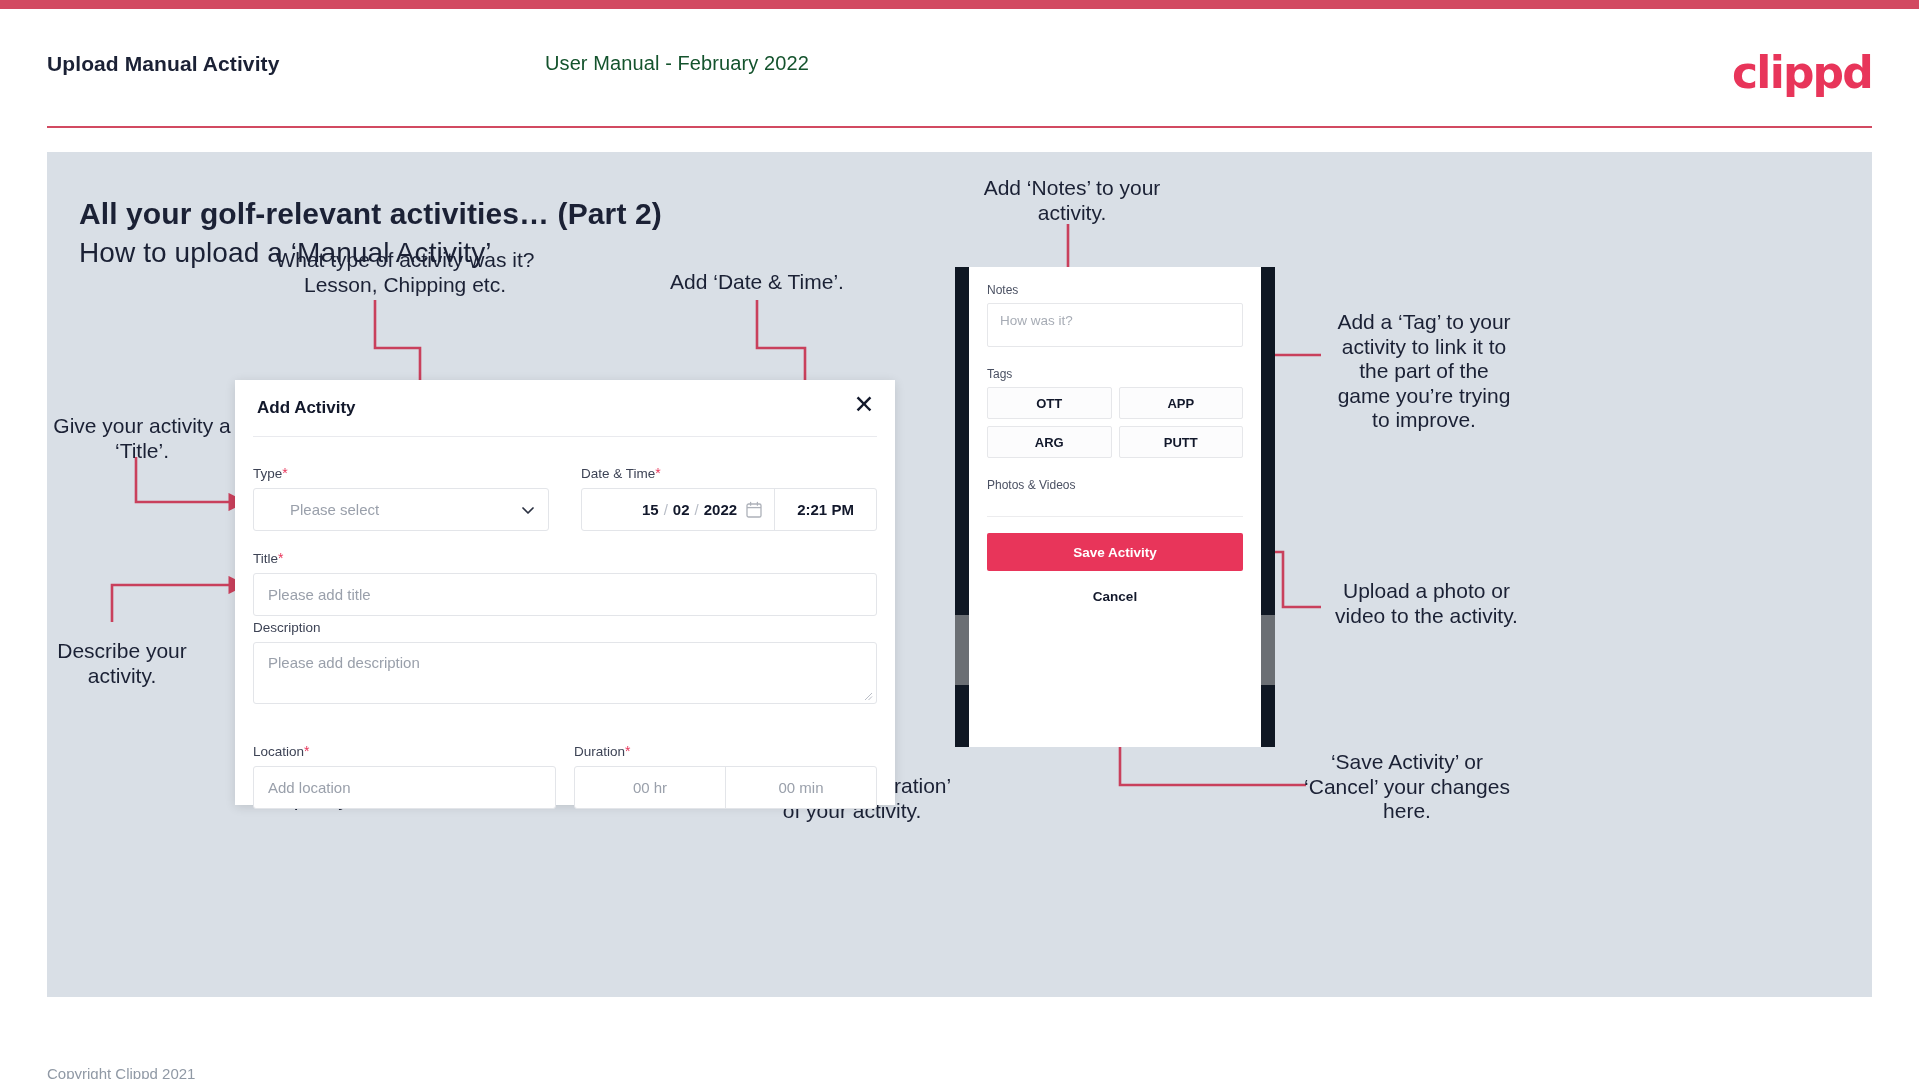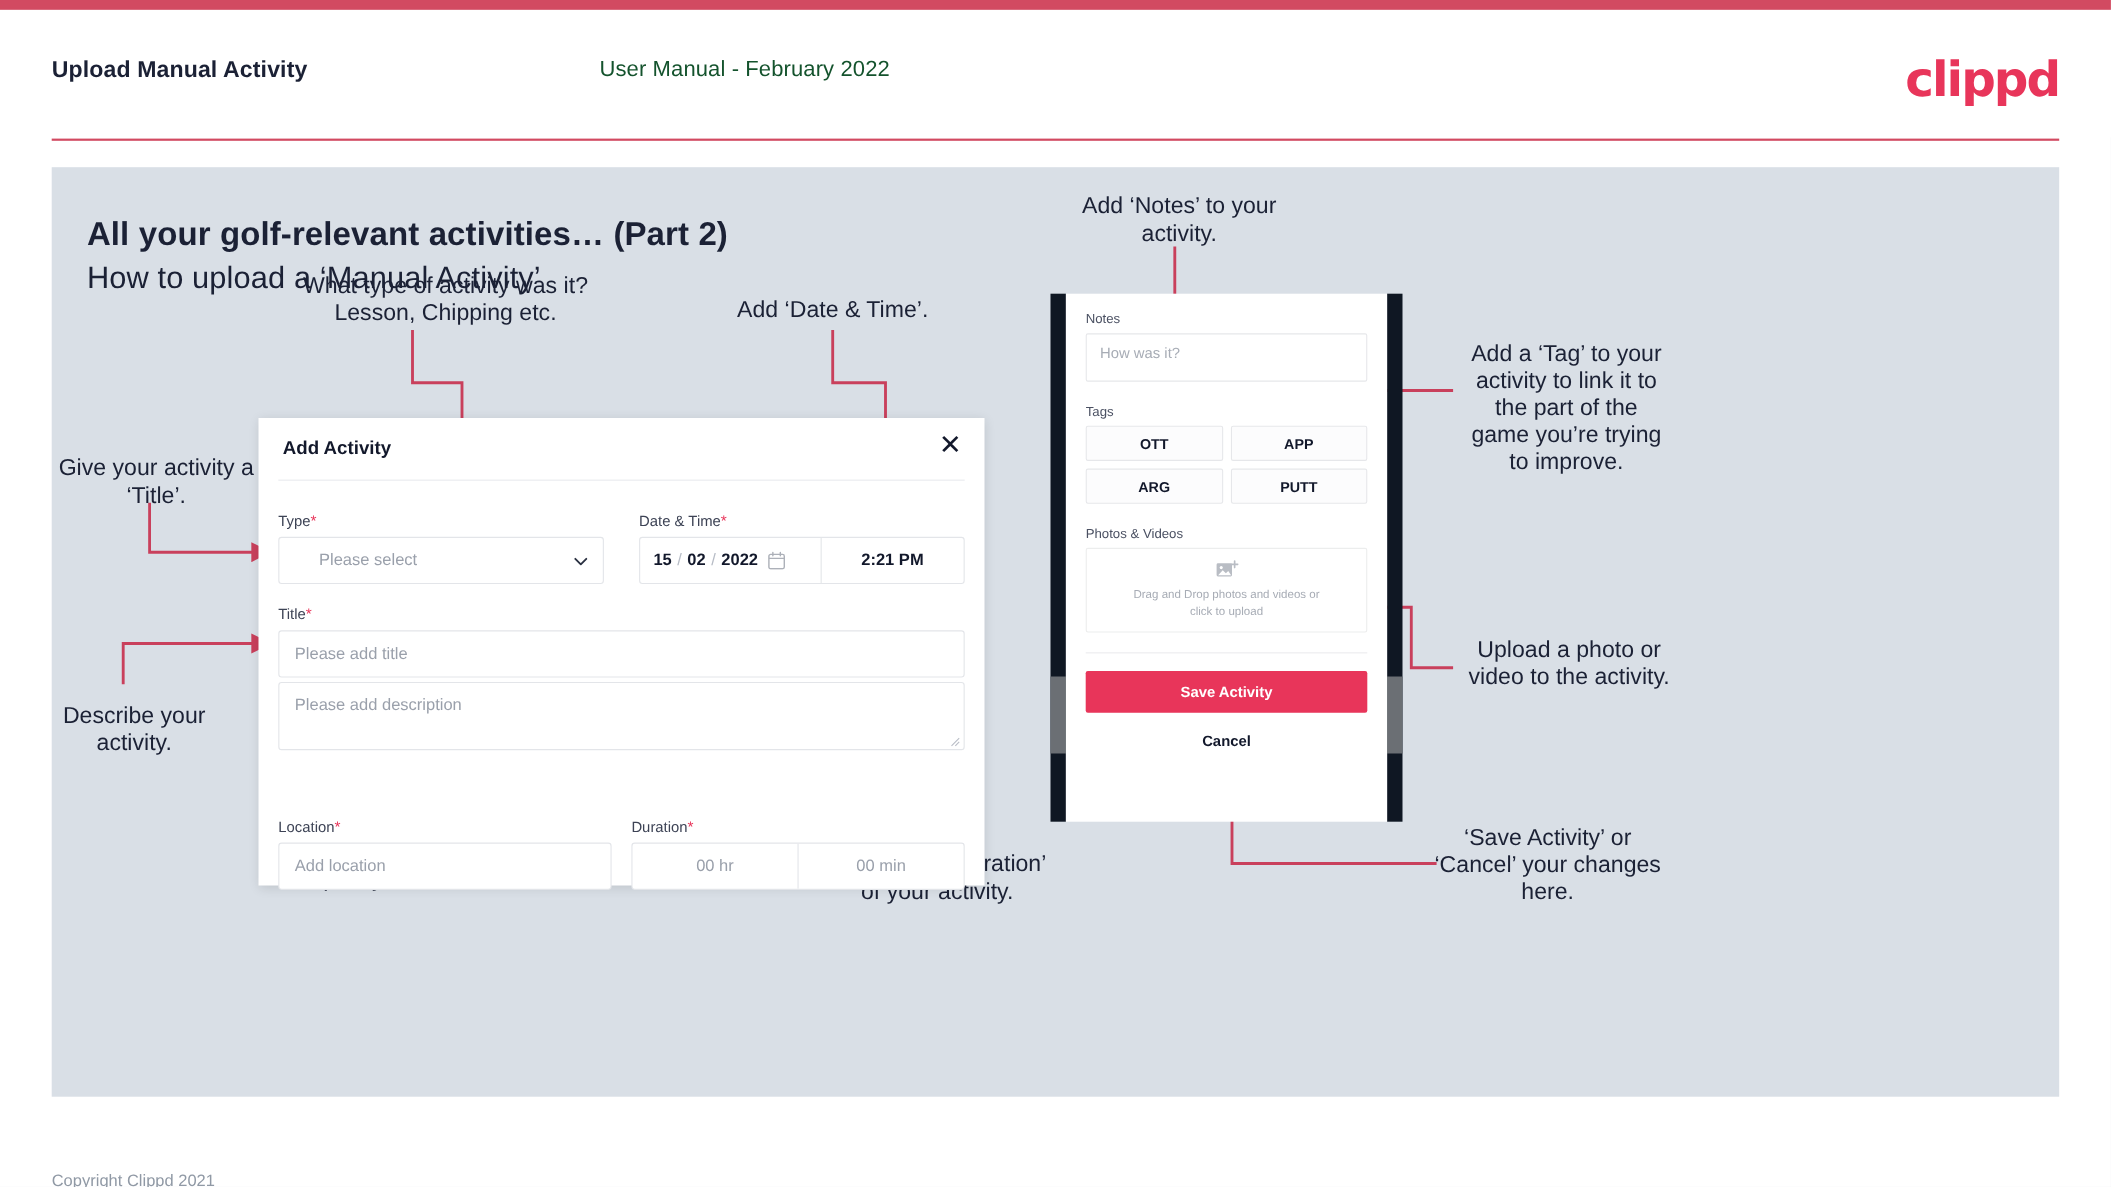--- a/index.html
+++ b/index.html
@@ -178,20 +178,21 @@
     width: 16px; height: 16px;
   }
 
   .datetime {
     display: flex;
     border: 1px solid #e3e5e9;
     border-radius: 3px;
     height: 43px;
     overflow: hidden;
     background: #fff;
+    padding-left: 48px;
   }
   .dt-date {
     flex: 1 1 56%;
     display: flex;
     align-items: center;
     gap: 5px;
     padding: 0 12px;
     font-size: 15px;
     font-weight: 700;
     color: #12182b;
@@ -489,20 +490,23 @@
     <div class="row r2">
       <div class="field-label">
         <span>Title</span><span class="req">*</span>
       </div>
       <div class="input-box">
         <span>Please add title</span>
       </div>
     </div>
 
     <div class="row r3">
+      <div class="field-label">
+        <span>Description</span>
+      </div>
       <div class="textarea-box">
         <span>Please add description</span>
         <svg class="resize-grip" viewBox="0 0 10 10">
           <path d="M9 2 L2 9 M9 5.5 L5.5 9" stroke="#b9bdc6" stroke-width="1" fill="none"></path>
         </svg>
       </div>
     </div>
 
     <div class="row r4">
 
@@ -549,30 +553,20 @@
         <div class="tags-grid">
           <div class="tag-btn">OTT</div>
           <div class="tag-btn">APP</div>
           <div class="tag-btn">ARG</div>
           <div class="tag-btn">PUTT</div>
         </div>
       </div>
 
       <div class="p-pad" style="padding-top:16px;">
         <div class="p-label">Photos &amp; Videos</div>
-        <div class="dropzone">
-          <svg width="21" height="19" viewBox="0 0 21 19">
-            <rect x="1" y="3" width="14" height="12" rx="1.3" fill="#b9bdc4"></rect>
-            <circle cx="5.2" cy="7" r="1.4" fill="#ffffff"></circle>
-            <path d="M2.4 14 L6.6 9.4 L9.4 12.2 L11.6 10 L14.2 14 Z" fill="#ffffff"></path>
-            <path d="M17.4 1 V7 M14.4 4 H20.4" stroke="#b9bdc4" stroke-width="1.5" stroke-linecap="round"></path>
-          </svg>
-          <div class="dz-text">Drag and Drop photos and videos or
-click to upload</div>
-        </div>
       </div>
 
       <div class="p-divider"></div>
 
       <div class="save-btn">Save Activity</div>
       <div class="cancel-btn">Cancel</div>
     </div>
   </div>
 
 </div>

